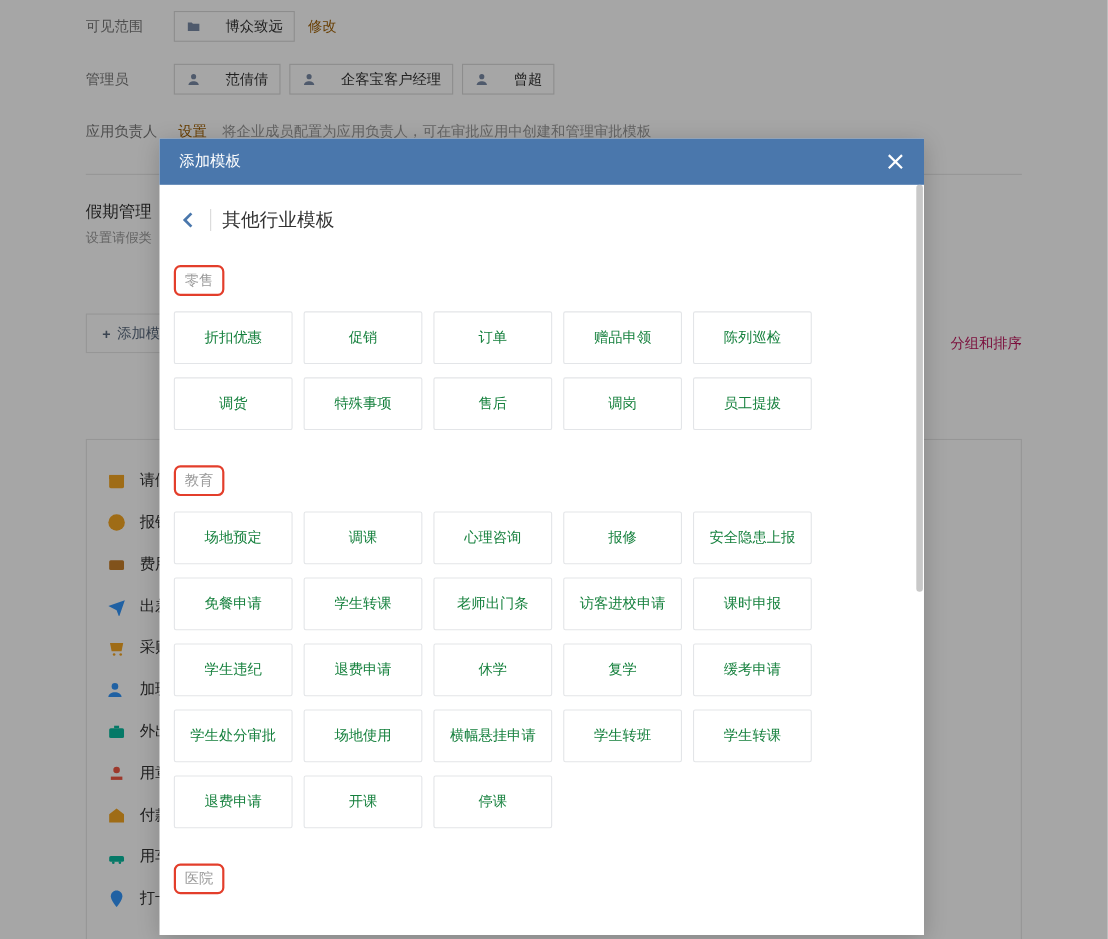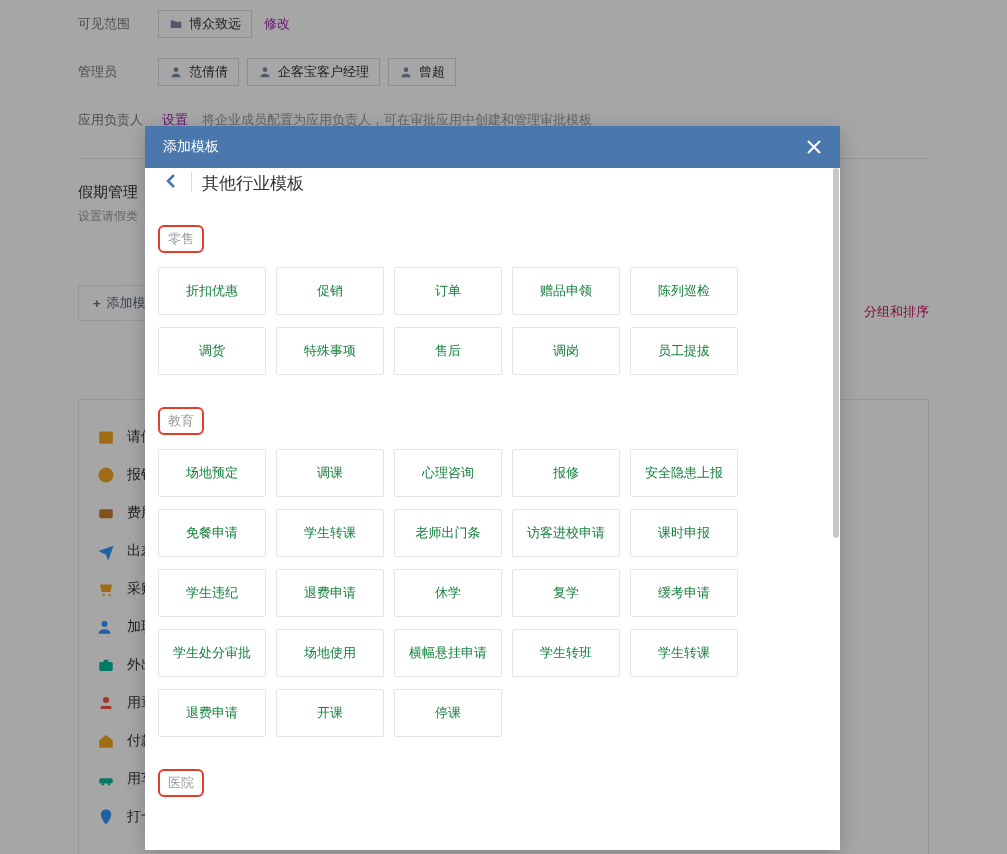--- a/index.html
+++ b/index.html
@@ -4,25 +4,25 @@
 <style>
   * { box-sizing: border-box; margin: 0; padding: 0; font-family: "Microsoft YaHei", Arial, sans-serif; }
   html, body { width: 1007px; height: 854px; overflow: hidden; background: #f5f5f5; }
 
   
   .bg-page { position: absolute; inset: 0; background: #ffffff; color: #333; font-size: 13px; }
   .bg-content { padding: 0 78px; }
   .bg-row { display: flex; align-items: center; height: 48px; }
   .bg-label { color: #787878; font-size: 13px; width: 80px; flex-shrink: 0; }
   .bg-tag {
-    display: inline-flex; align-items: center; gap: 6px;
+    display: inline-flex; align-items: center; gap: 22px;
     border: 1px solid #d9d9d9; padding: 4px 10px; font-size: 13px; margin-right: 8px; color: #333;
   }
   .bg-tag .svg-icon { width: 14px; height: 14px; fill: #7a8ba6; }
-  .bg-link { color: #a21caf; font-size: 13px; margin-left: 4px; }
+  .bg-link { color: #a16207; font-size: 13px; margin-left: 4px; }
   .bg-hint { color: #9a9a9a; font-size: 13px; margin-left: 14px; }
   .bg-divider { height: 1px; background: #e7e7e7; margin: 14px 0 24px; }
   .section-title { font-size: 15px; color: #333; font-weight: 500; margin-bottom: 6px; }
   .section-sub { font-size: 12px; color: #9a9a9a; }
 
   .bg-box {
     border: 1px solid #e7e7e7; margin-top: 60px; padding: 0;
   }
   .add-template-btn {
     display: inline-flex; align-items: center; gap: 6px; border: 1px solid #e7e7e7;
@@ -52,21 +52,21 @@
   }
   .modal-header {
     background: #4a77ac; color: #ffffff; height: 42px; display: flex; align-items: center;
     padding: 0 18px; font-size: 14px;
   }
   .modal-header .spacer { flex: 1; }
   .modal-close { width: 16px; height: 16px; cursor: pointer; }
   .modal-close svg { width: 16px; height: 16px; stroke: #ffffff; stroke-width: 2; }
 
   .modal-title-row {
-    display: flex; align-items: flex-start; gap: 10px; padding: 4px 20px 20px 18px;
+    display: flex; align-items: center; gap: 10px; padding: 20px 20px 20px 18px;
   }
   .back-chevron { width: 18px; height: 18px; }
   .back-chevron svg { width: 18px; height: 18px; stroke: #4a77ac; stroke-width: 2.5; fill: none; }
   .vr { width: 1px; height: 20px; background: #d9d9d9; }
   .modal-title { font-size: 17px; color: #333; font-weight: 500; }
 
   .modal-body {
     padding: 4px 24px 10px 13px; overflow-y: auto; position: relative; height: calc(100% - 42px - 64px);
   }
 

